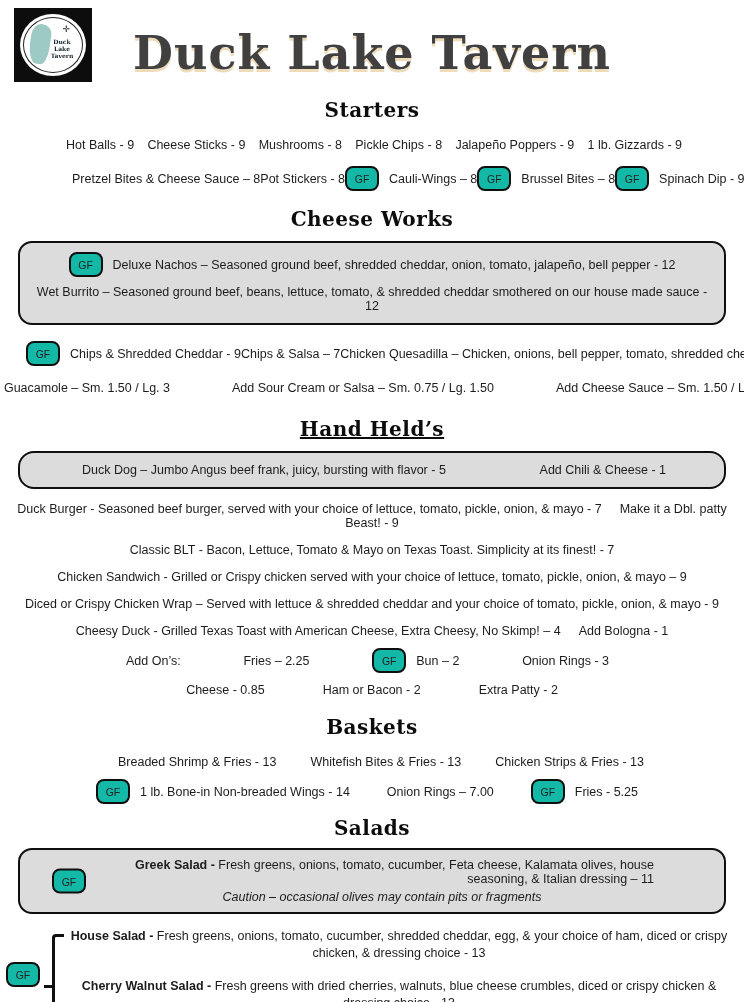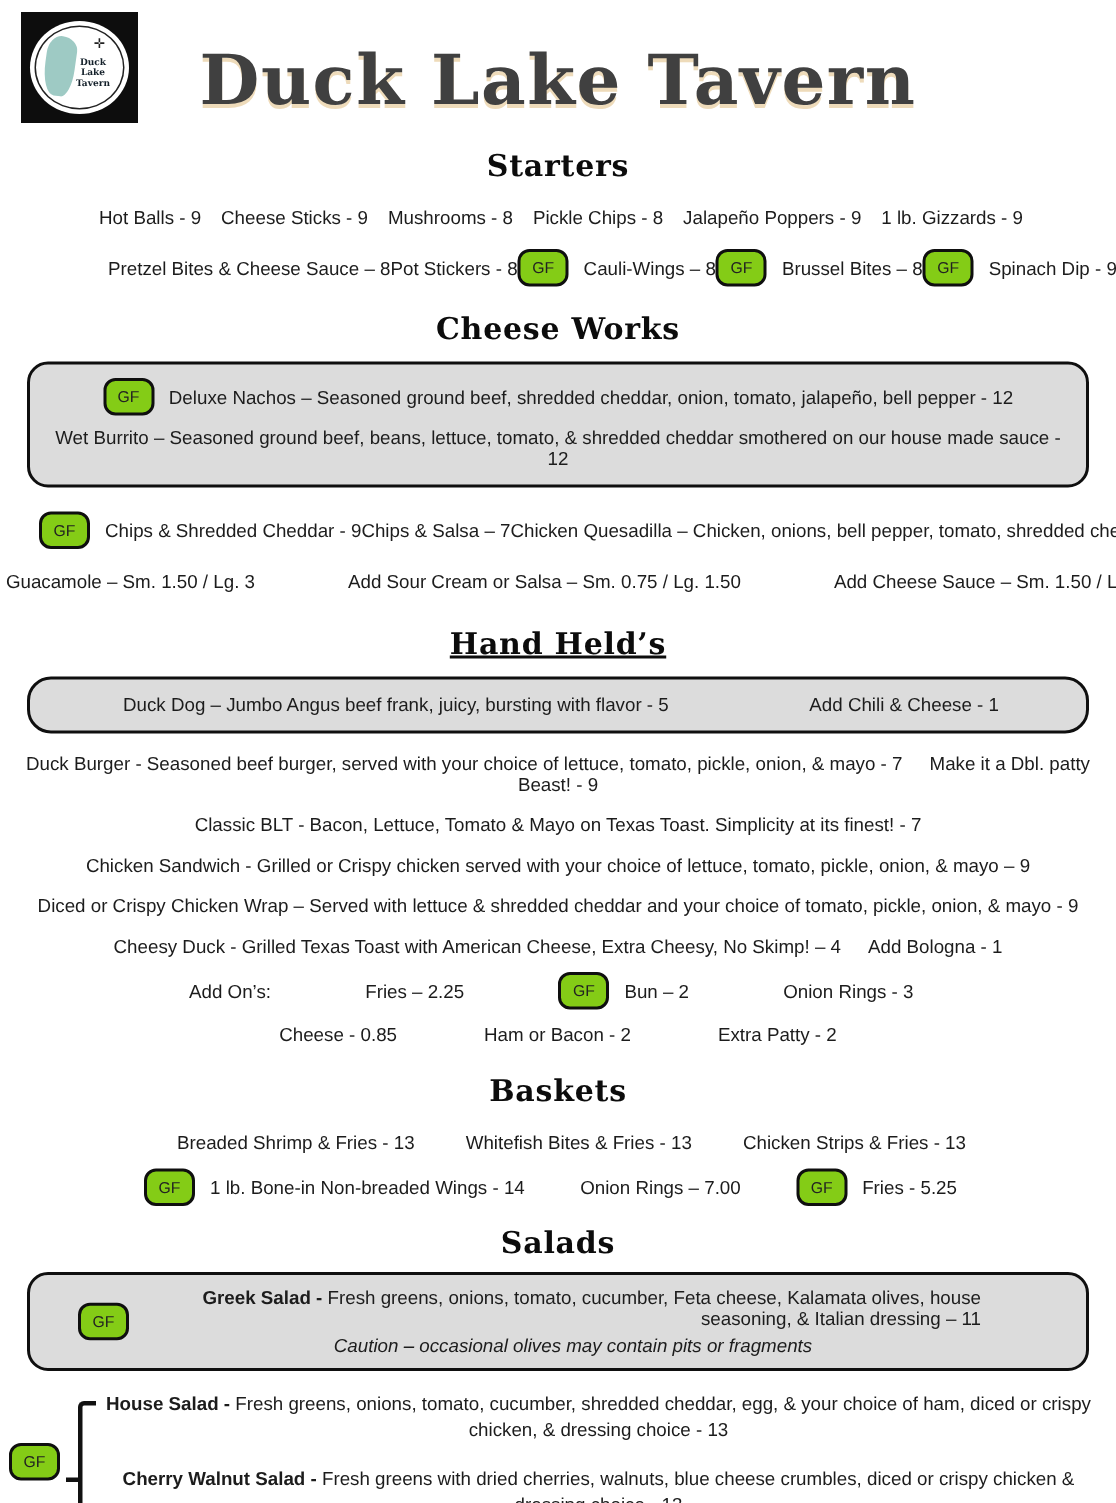--- a/index.html
+++ b/index.html
@@ -63,21 +63,21 @@
     letter-spacing:0.5px;
   }
 
   
   .row { display:flex; align-items:center; }
   .item { display:inline-flex; align-items:center; white-space:nowrap; }
   .line { text-align:center; }
   .gf {
     display:inline-flex; align-items:center; justify-content:center;
     width:34px; height:25px;
-    background:#84cc16;
+    background:#14b8a6;
     border:2px solid #0f0f0f;
     border-radius:8px;
     font-size:10.5px; color:#222;
     margin-right:10px;
     flex:0 0 auto;
   }
   .graybox {
     margin:0 18px;
     background:#dcdcdc;
     border:2.5px solid #0f0f0f;

